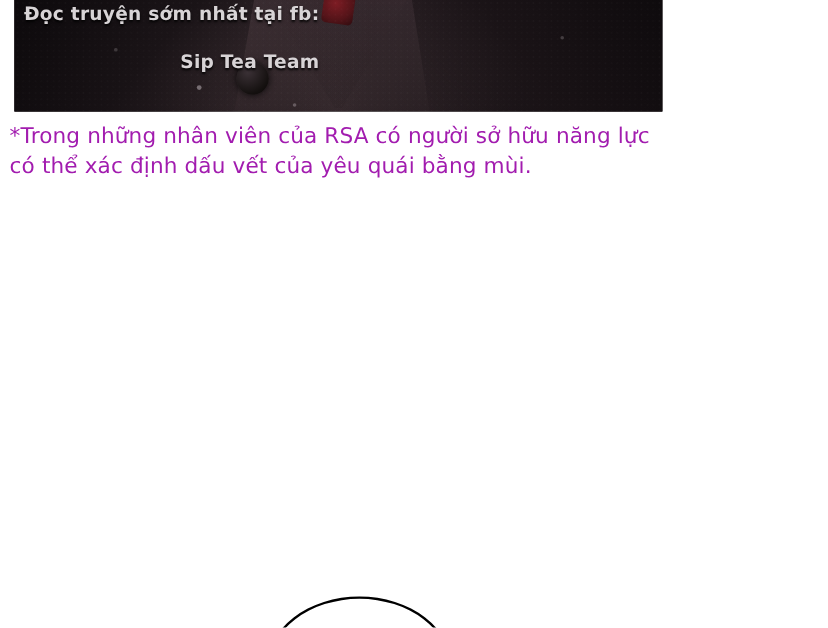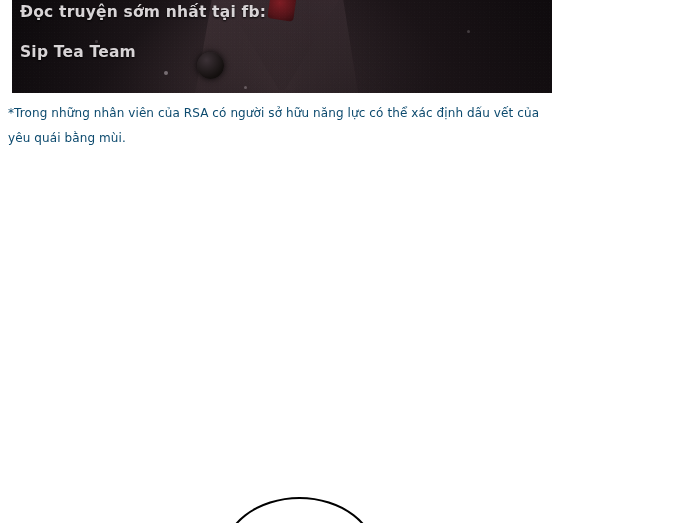--- a/index.html
+++ b/index.html
@@ -121,31 +121,32 @@
   .panel-text .line1 {
     font-size: 15.5px;
     line-height: 20px;
     display: block;
   }
   .panel-text .line2 {
     font-size: 15.5px;
     line-height: 20px;
     display: block;
     margin-top: 20px;
+    text-align: right;
   }
 
   
   .caption {
     position: absolute;
     left: 8px;
     top: 101px;
     width: 540px;
-    color: #0c4a6e;
+    color: #a21caf;
     font-family: "DejaVu Sans", sans-serif;
-    font-size: 12px;
+    font-size: 18px;
     line-height: 25px;
     letter-spacing: 0.1px;
   }
 
   
   .bottom-shape {
     position: absolute;
     left: 222px;
     top: 497px;
     width: 155px;

